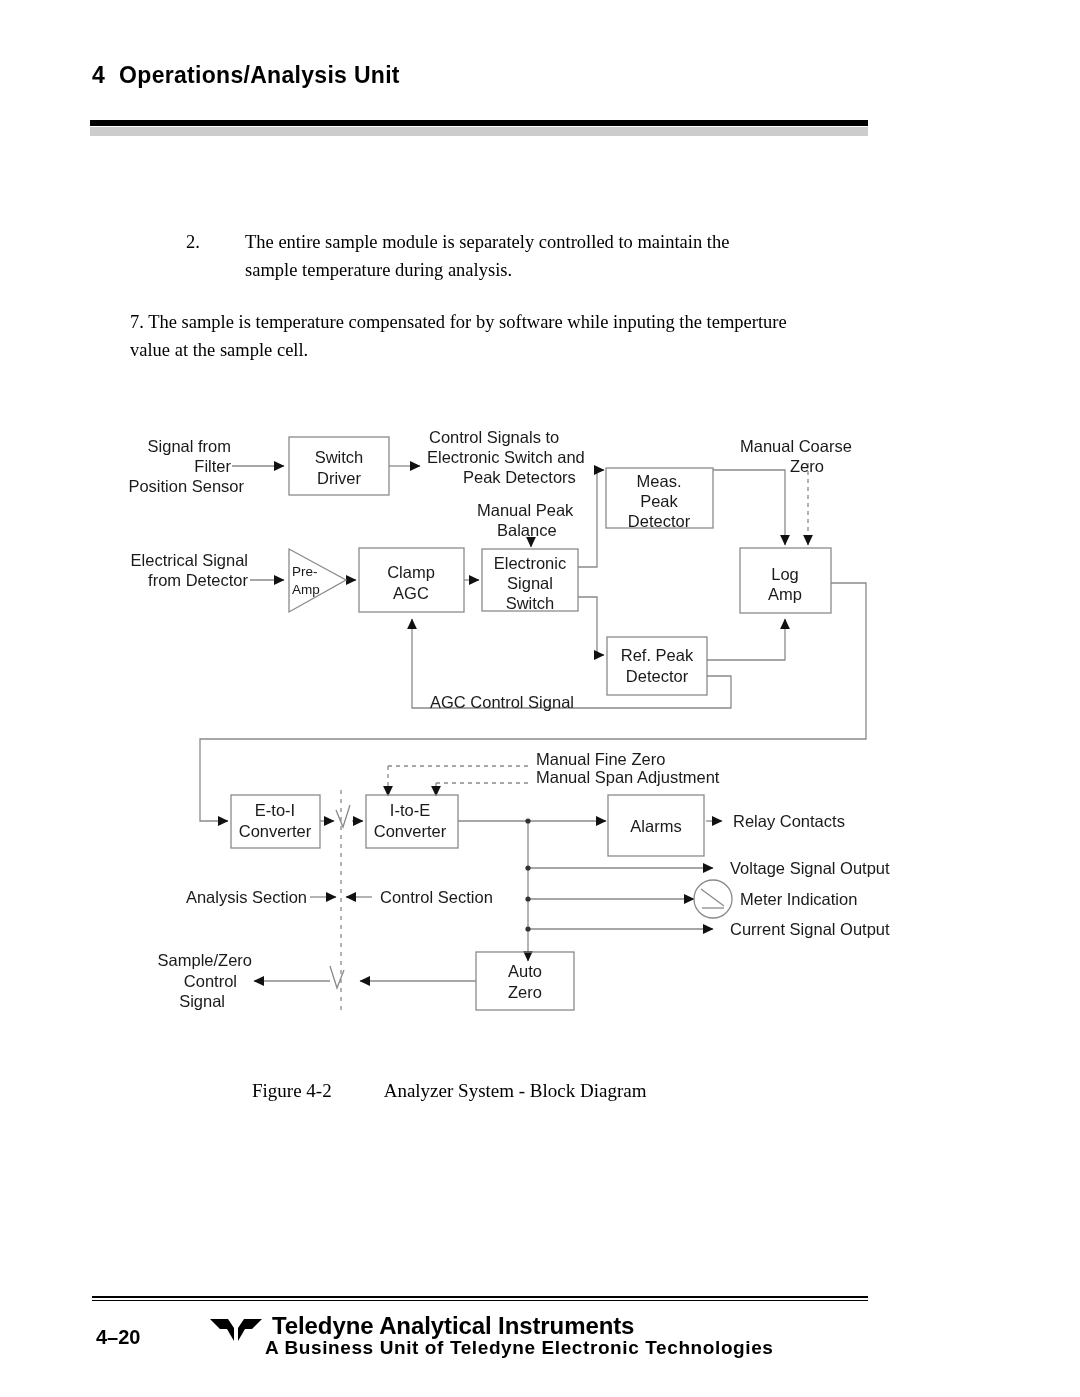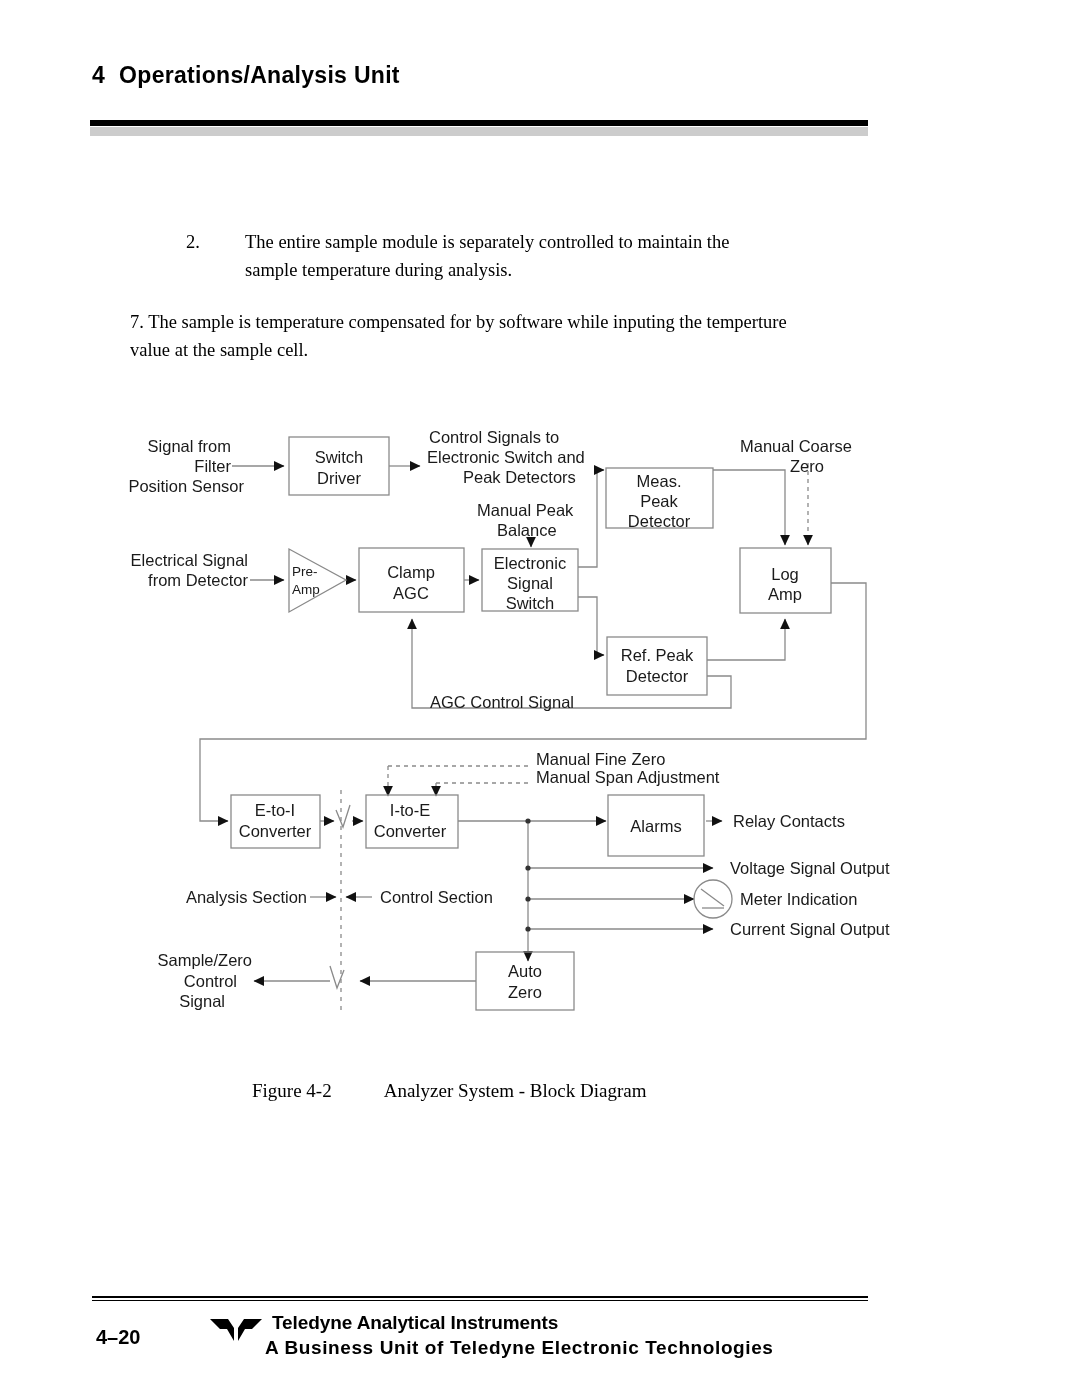--- a/index.html
+++ b/index.html
@@ -73,21 +73,21 @@
   #page-num {
     position:absolute; left:96px; top:1312px;
     font-size:20px; font-weight:bold;margin-top:14px;
   }
   #logo-mark {
     position:absolute; left:208px; top:1314px;
     width:56px; height:30px;
   }
   #company {
     position:absolute; left:272px; top:1312px;
-    font-size:19px; font-weight:bold;
+    font-size:24px; font-weight:bold;
     letter-spacing:-0.1px;
     white-space:nowrap;
   }
   #company-sub {
     position:absolute; left:265px; top:1337px;
     font-size:19px; font-weight:bold;
     letter-spacing:0.6px;
     white-space:nowrap;
   }
 </style>

